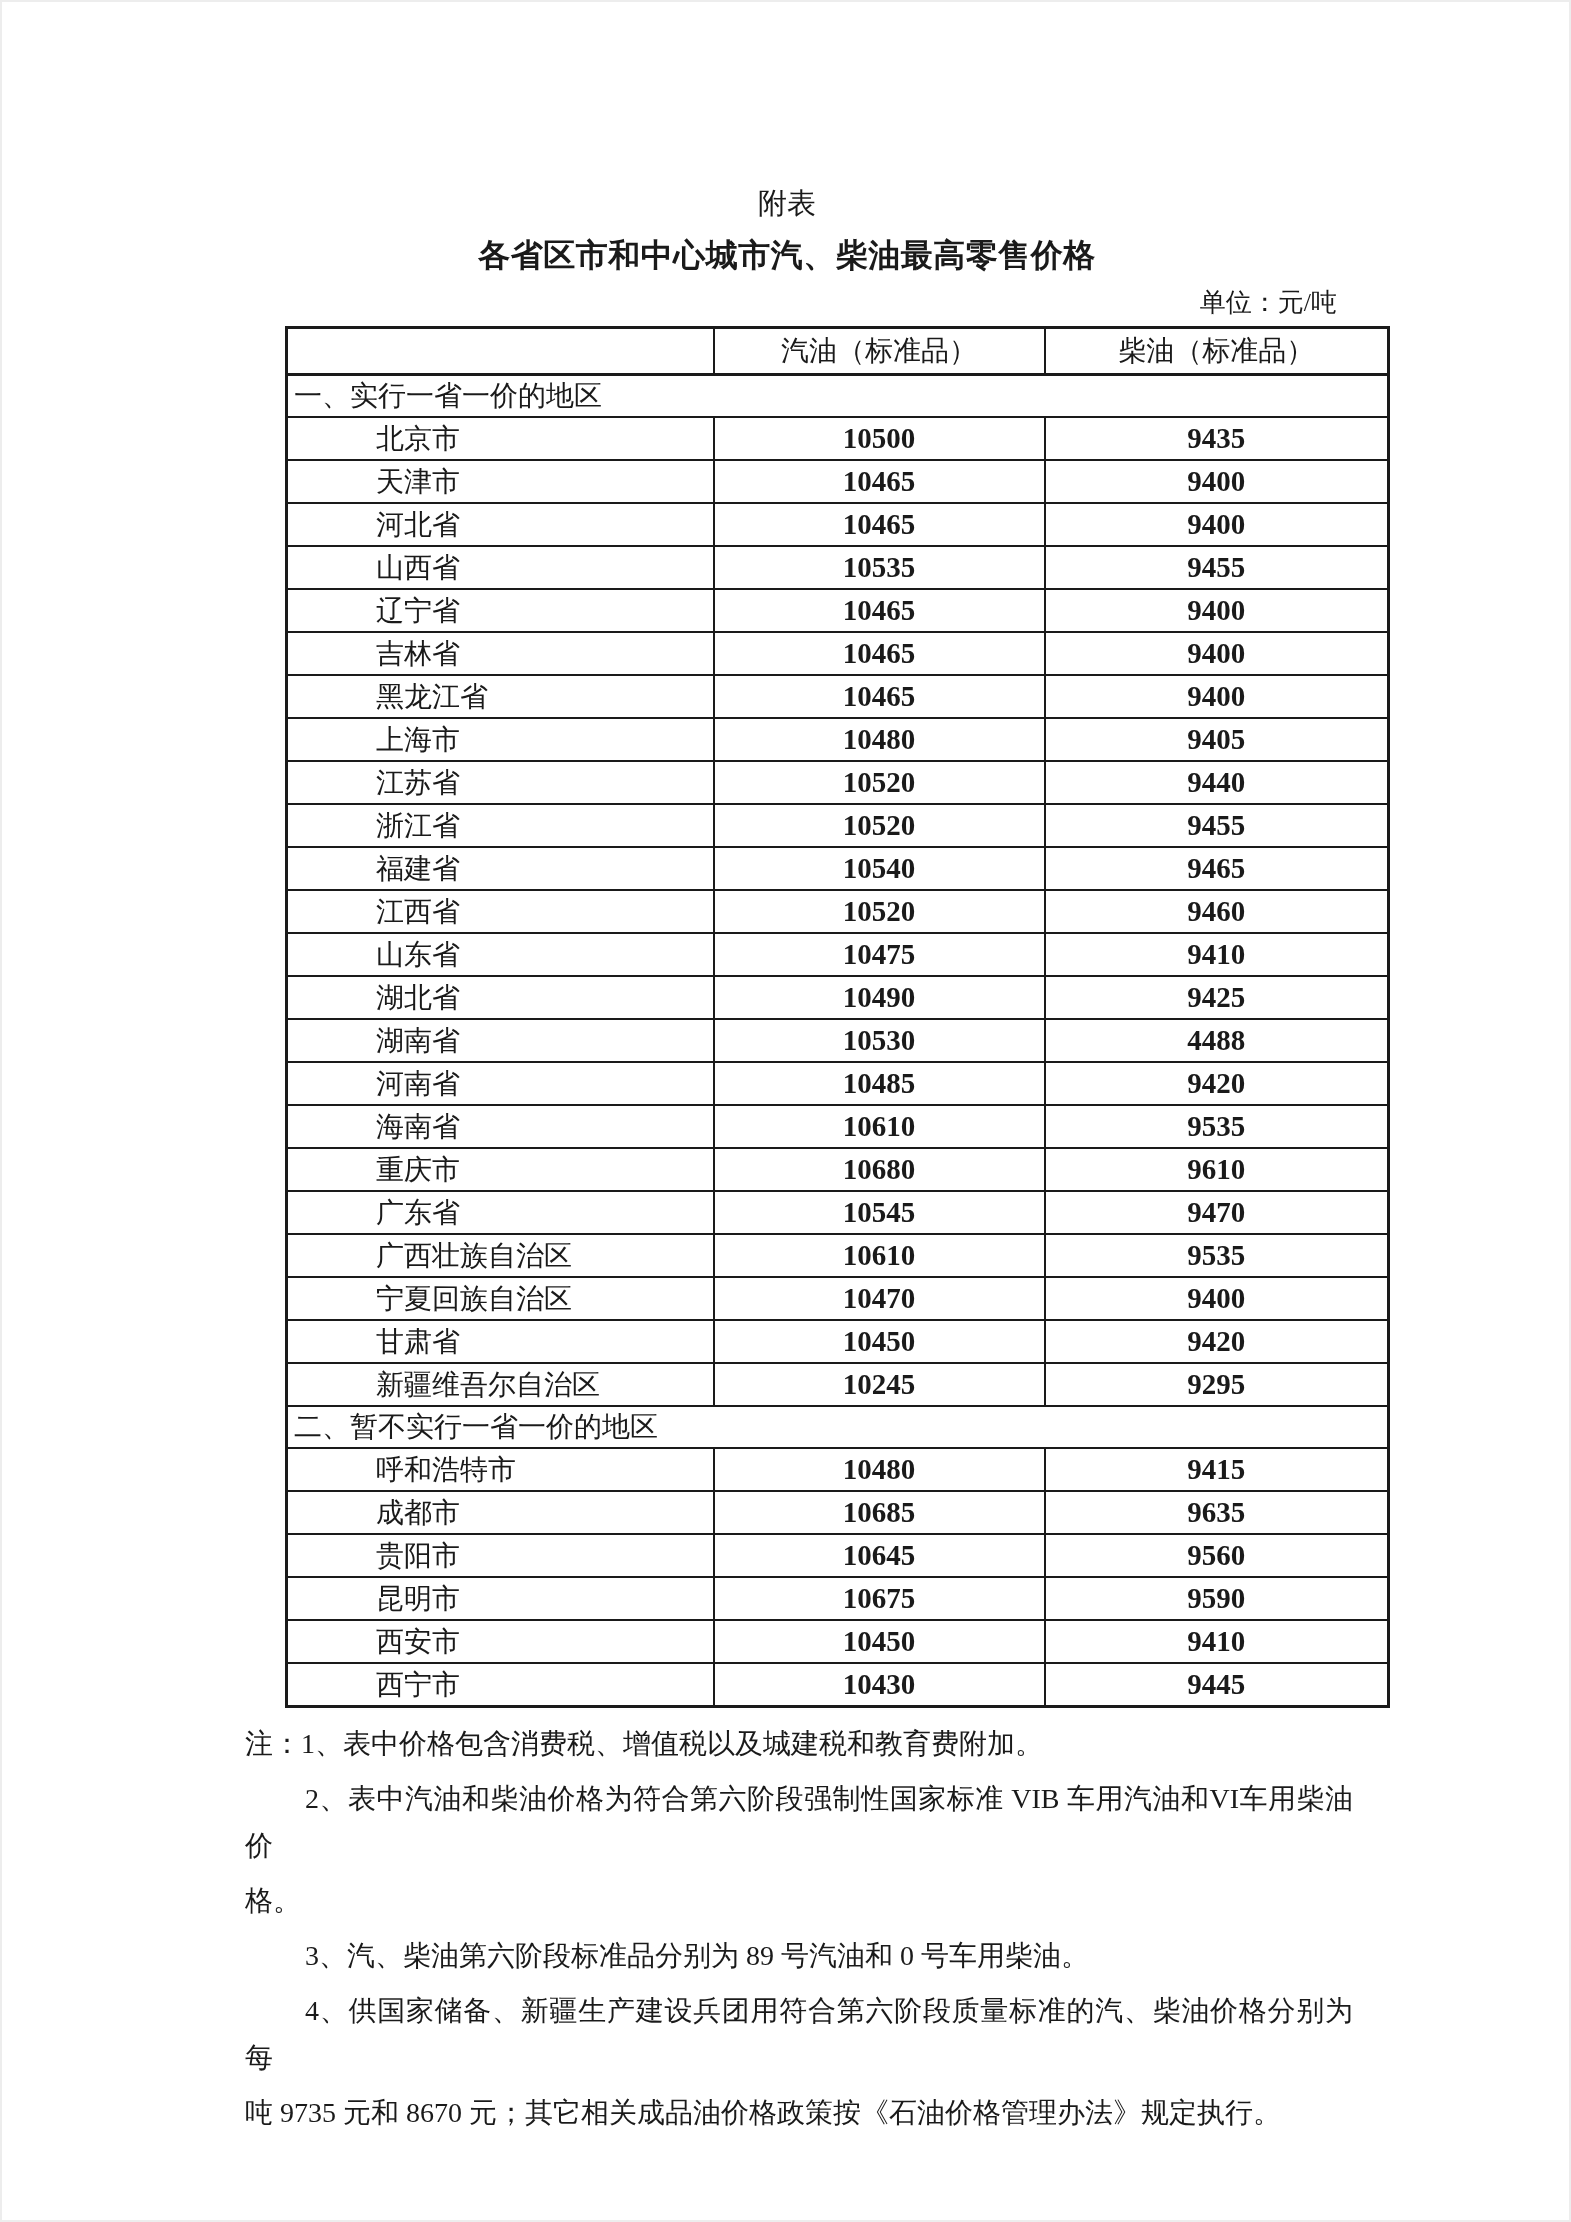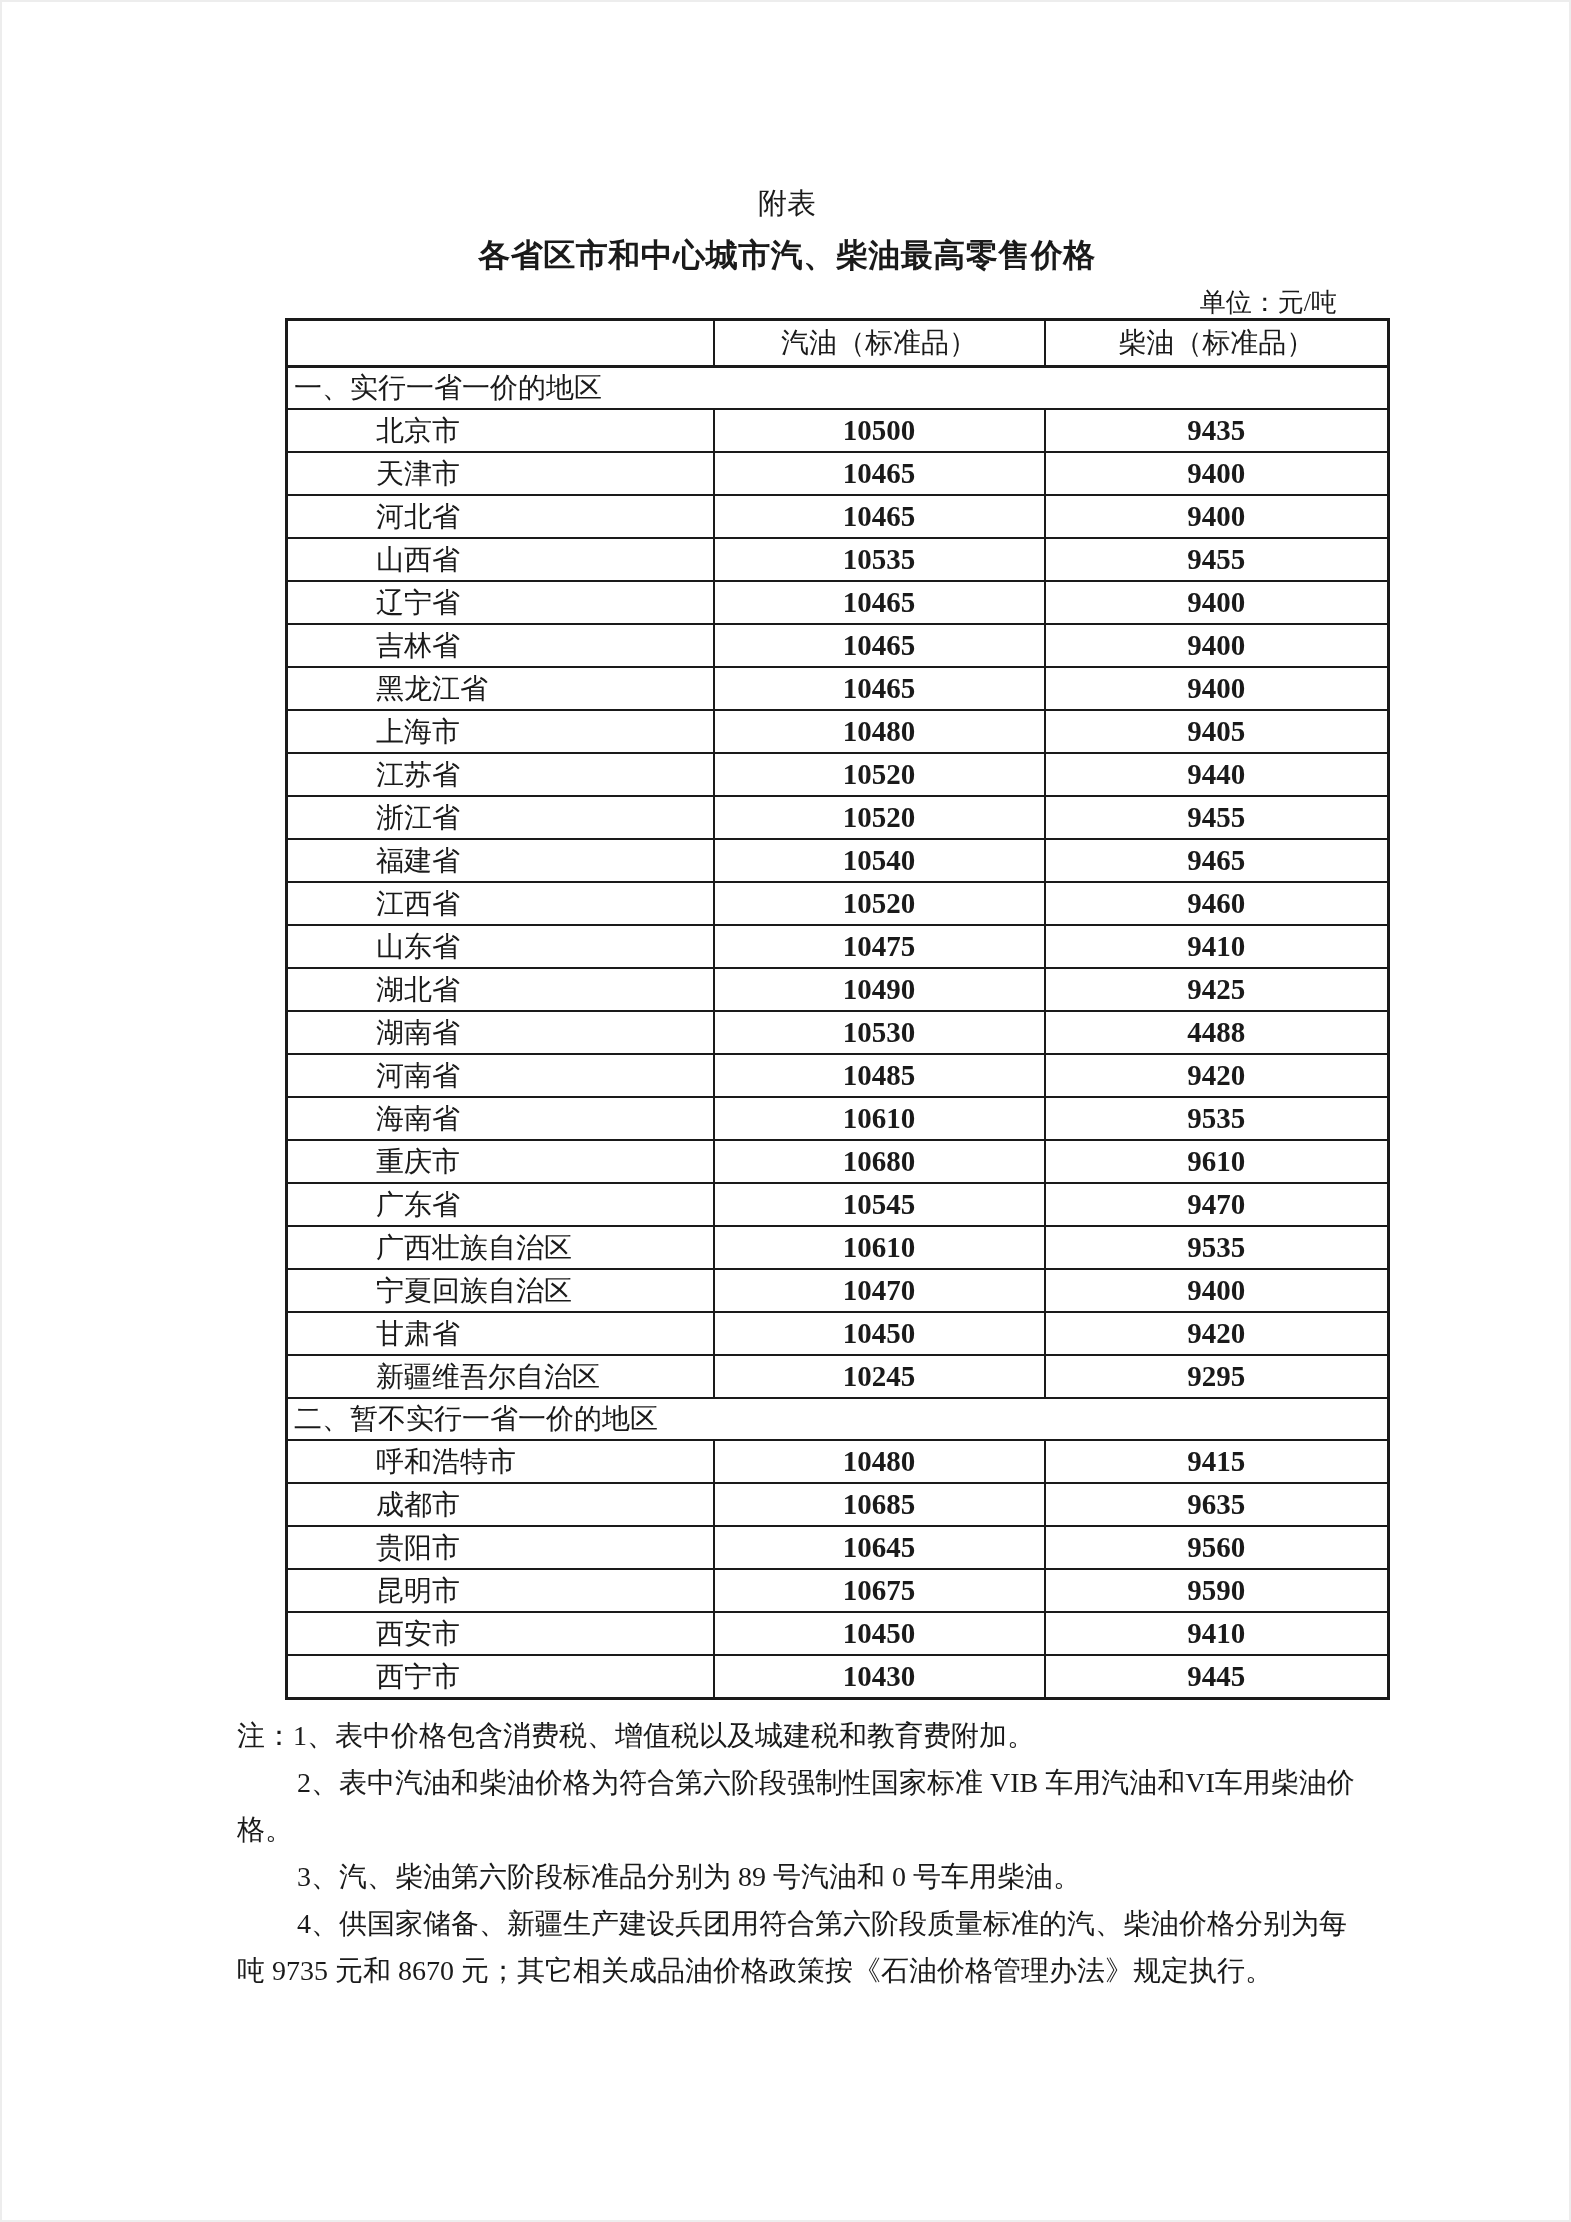--- a/index.html
+++ b/index.html
@@ -26,20 +26,21 @@
     font-weight: bold;
     text-align: center;
     margin-top: 16px;
     line-height: 38px;
     letter-spacing: 0.5px;
   }
   .unit-label {
     font-size: 26px;
     text-align: right;
     margin-top: 14px;
+    margin-bottom: 8px;
     line-height: 30px;
   }
   table.price-table {
     border-collapse: collapse;
     table-layout: fixed;
     width: 1102px;
     border: 3px solid #1a1a1a;
     margin-left: 48px;
   }
   .col-region  { width: 427px; }
@@ -74,21 +75,21 @@
     font-size: 29px;
     font-weight: bold;
   }
   .notes {
     margin-top: 12px;
     width: 1124px;
     font-size: 28px;
     line-height: 47px;
     text-align: justify;
   }
-  .note-line { margin: 0; }
+  .note-line { margin: 8px; }
   .note-line.indented { text-indent: 60px; }
 </style>
 </head>
 <body>
 
 <div class="content">
   <div class="attach-label">附表</div>
   <div class="doc-title">各省区市和中心城市汽、柴油最高零售价格</div>
   <div class="unit-label">单位：元/吨</div>
 

